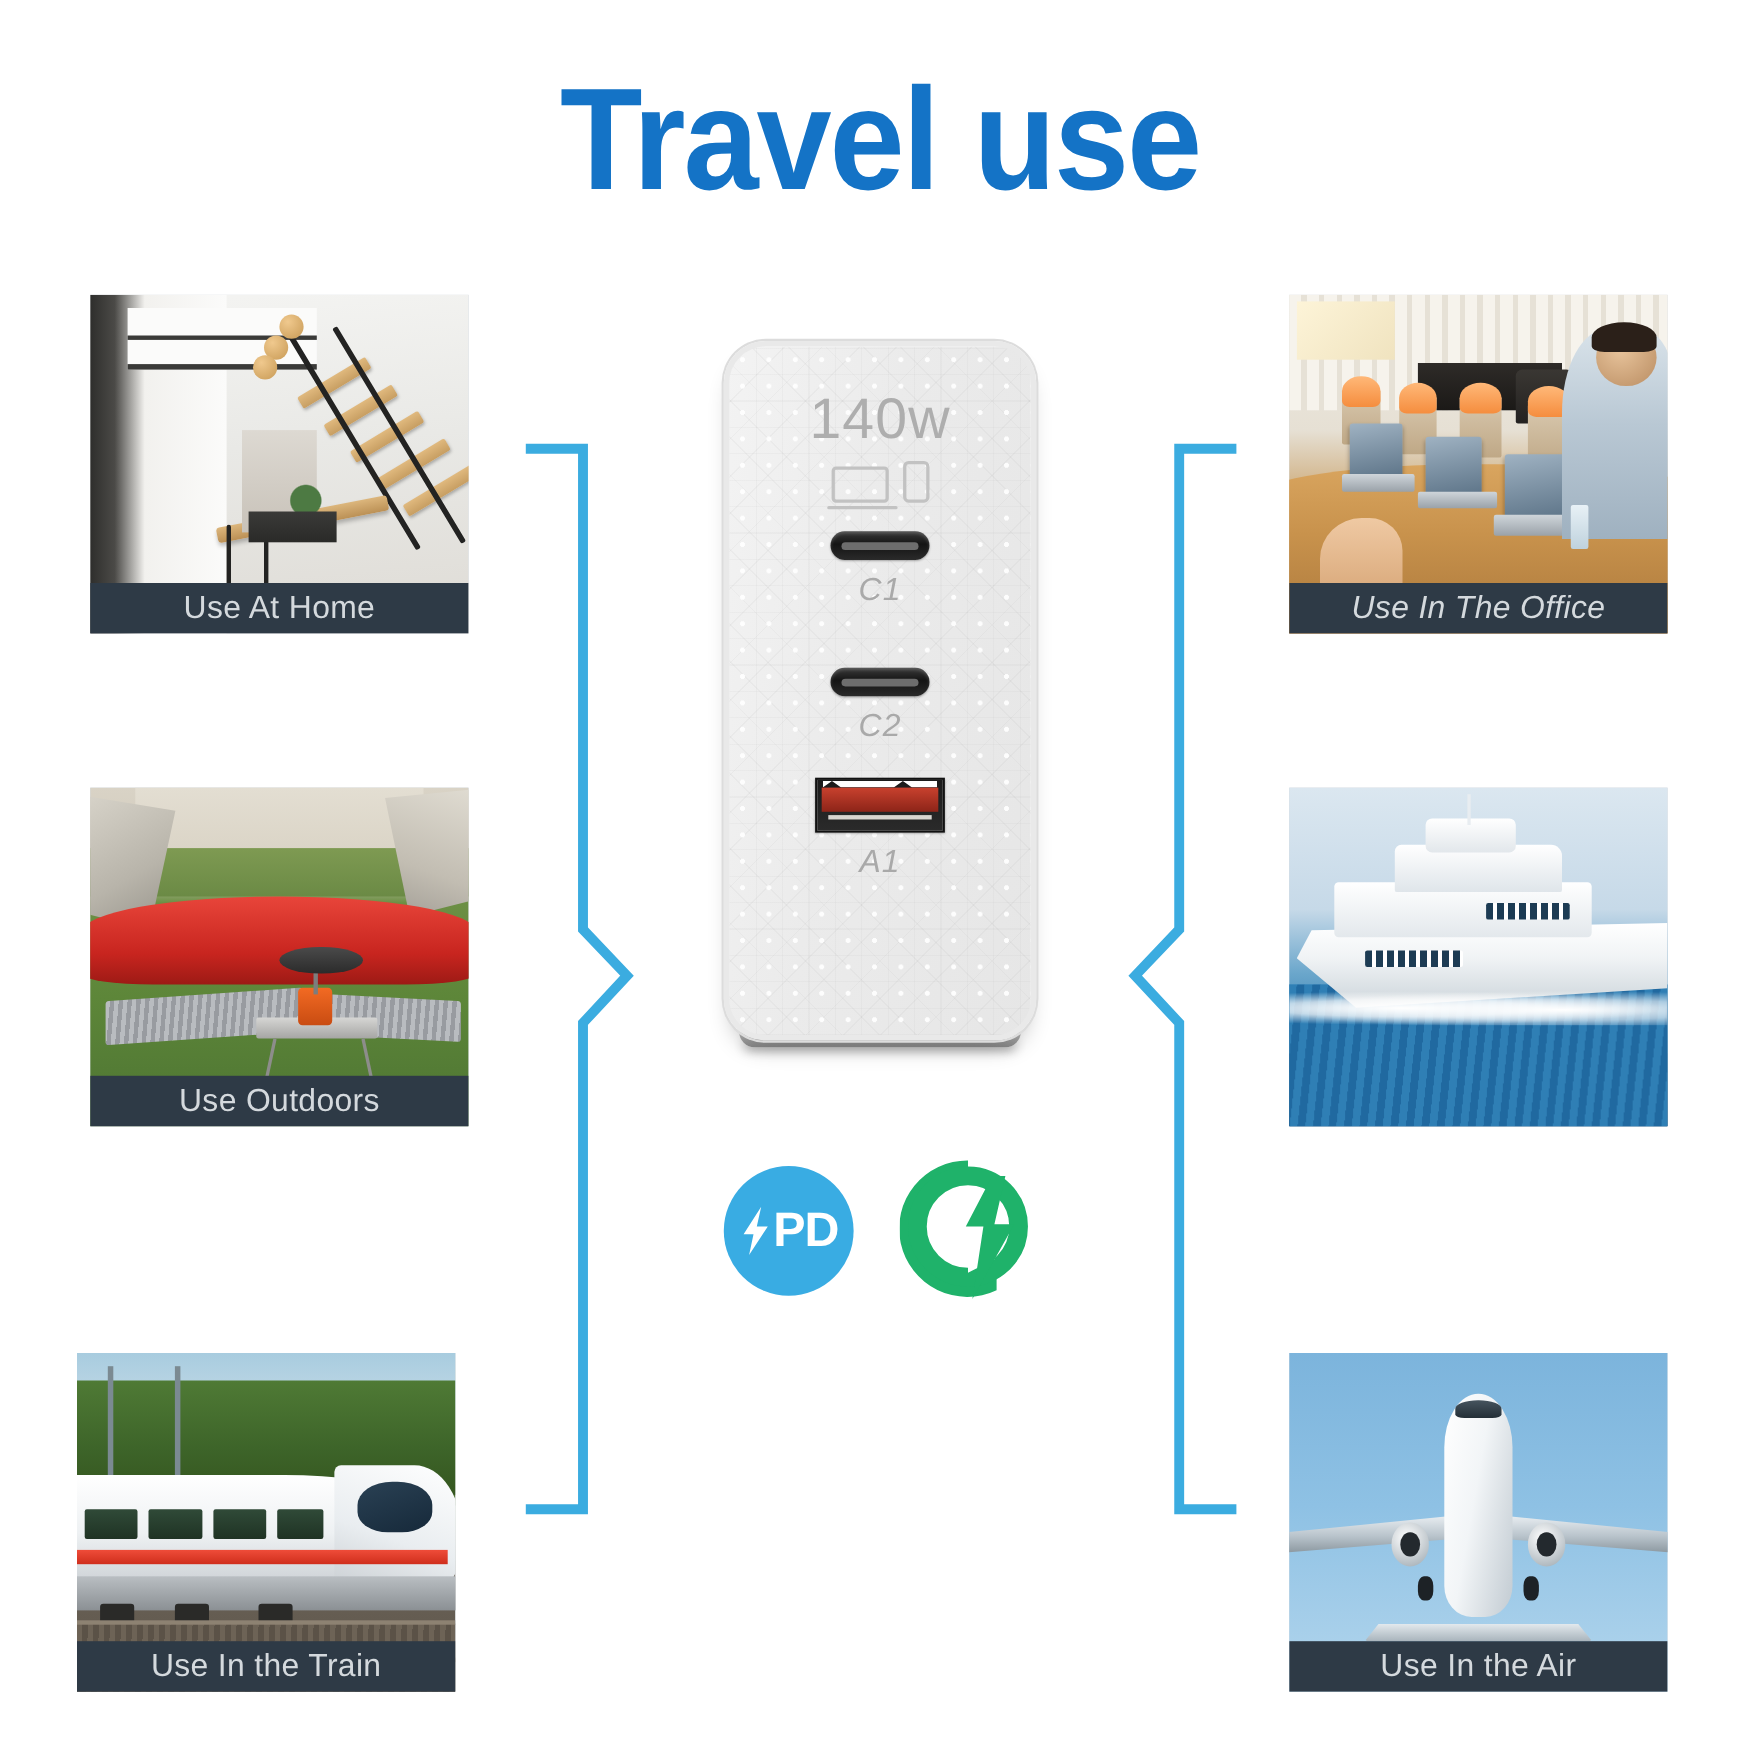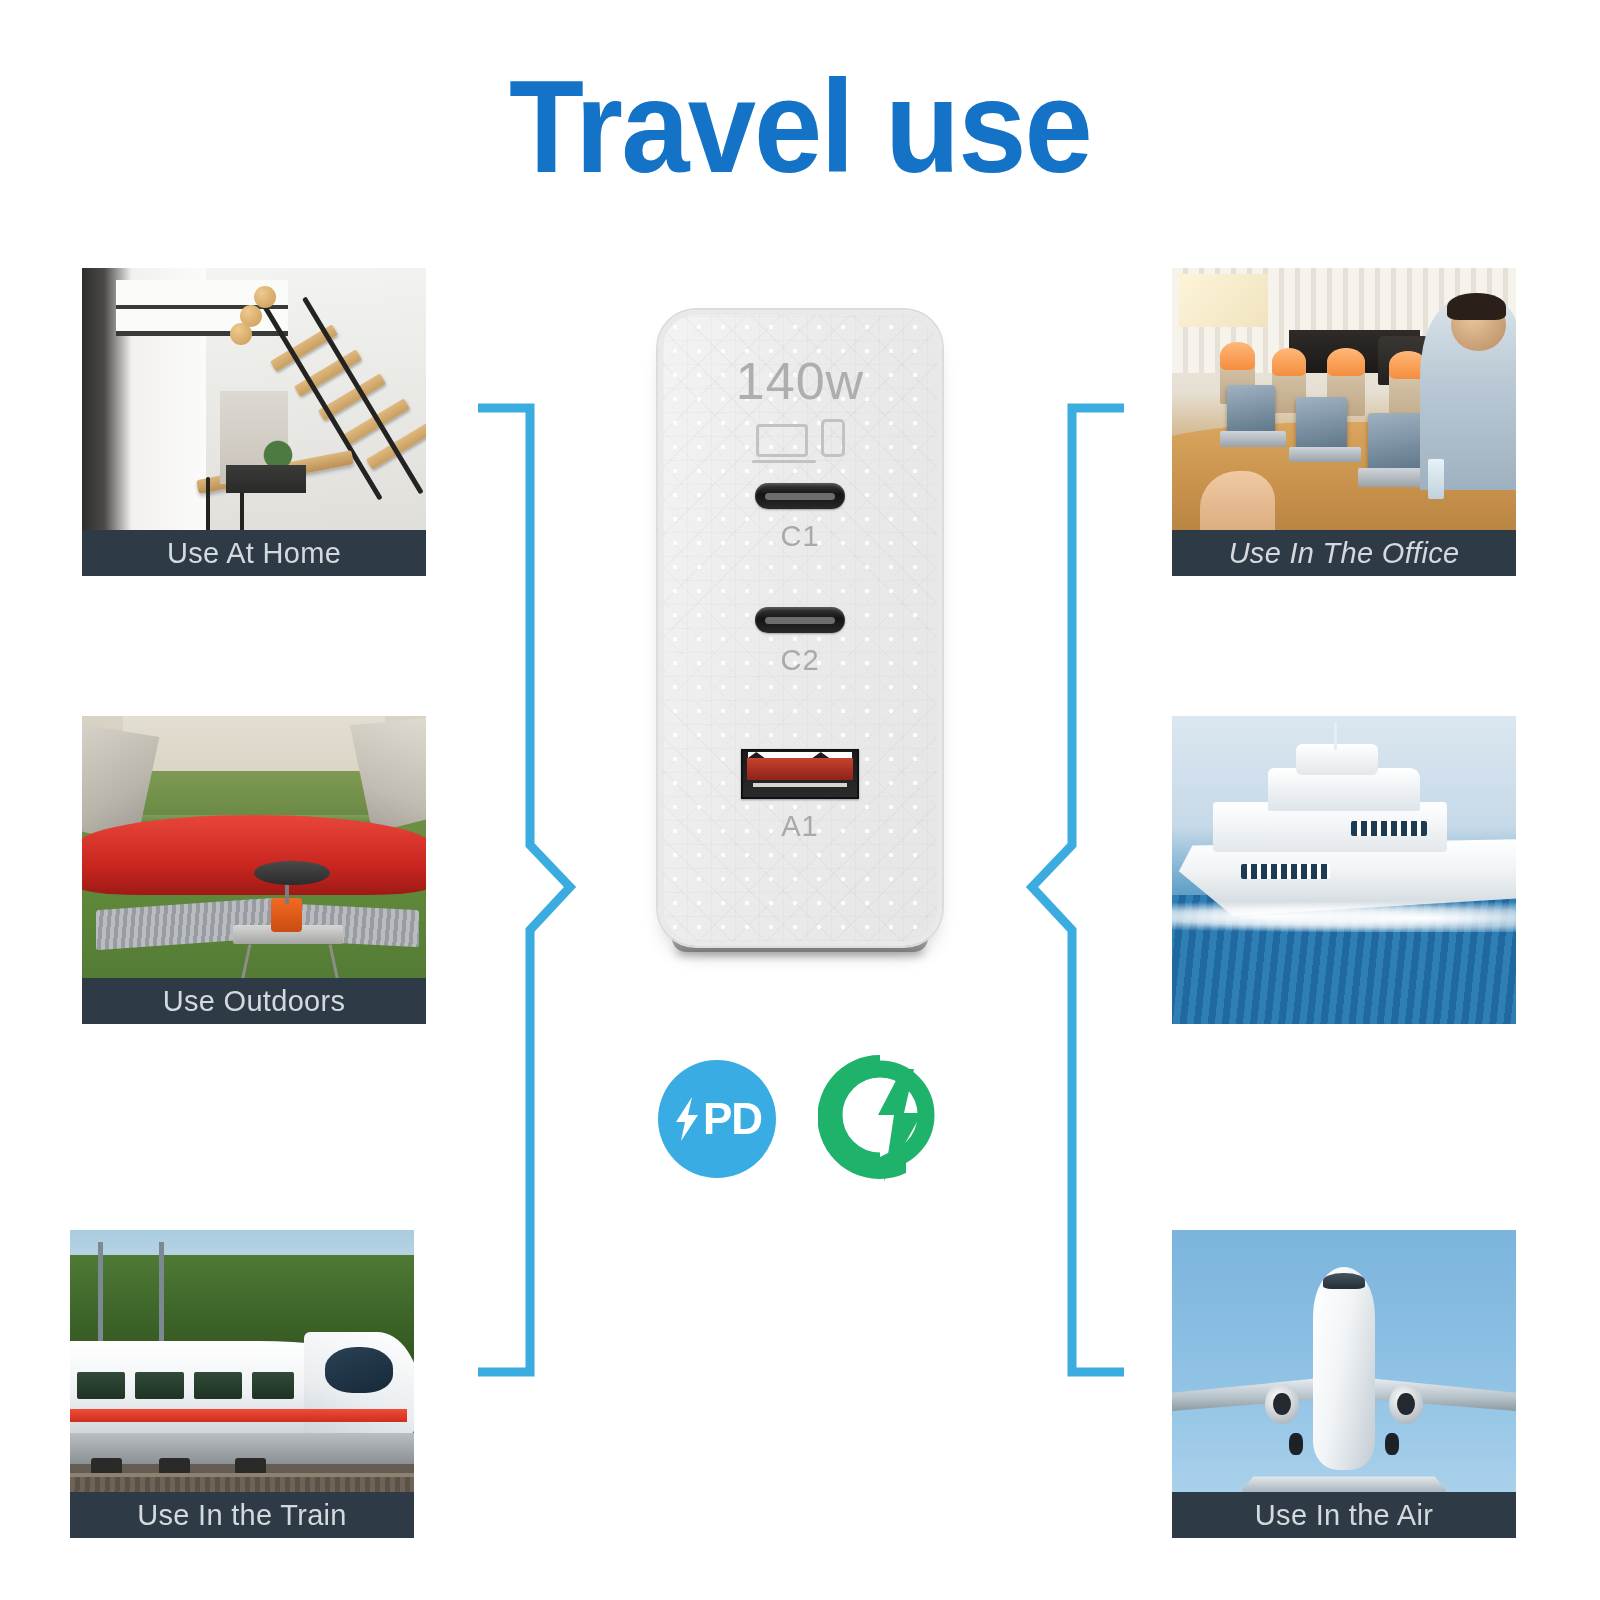--- a/index.html
+++ b/index.html
@@ -300,20 +300,21 @@
   .port-a .topgap {
     position:absolute; left:5px; top:1px; right:5px; height:6px;
     background:#ffffff;
     clip-path: polygon(0% 100%, 8% 0%, 16% 100%, 62% 100%, 70% 0%, 78% 100%, 100% 100%, 100% 0%, 0% 0%);
   }
   .port-label {
     margin-top: 11px;
     font-size: 29px;
     color: #a9a9a9;
     letter-spacing: 1px;
+    font-style: italic;
   }
 
   
   .bracket { position: absolute; }
 
   
   .badges {
     position: absolute;
     left: 560px; top: 1044px;
     width: 480px; height: 150px;
@@ -354,21 +355,21 @@
   <div class="port-group" style="top:168px;">
     <div class="port-c"></div>
     <div class="port-label">C1</div>
   </div>
 
   <div class="port-group" style="top:292px;">
     <div class="port-c"></div>
     <div class="port-label">C2</div>
   </div>
 
-  <div class="port-group" style="top:434px;">
+  <div class="port-group" style="top:392px;">
     <div class="port-a">
       <div class="insert"></div>
       <div class="topgap"></div>
     </div>
     <div class="port-label">A1</div>
   </div>
 </div>
 
 <div class="badges">
 

